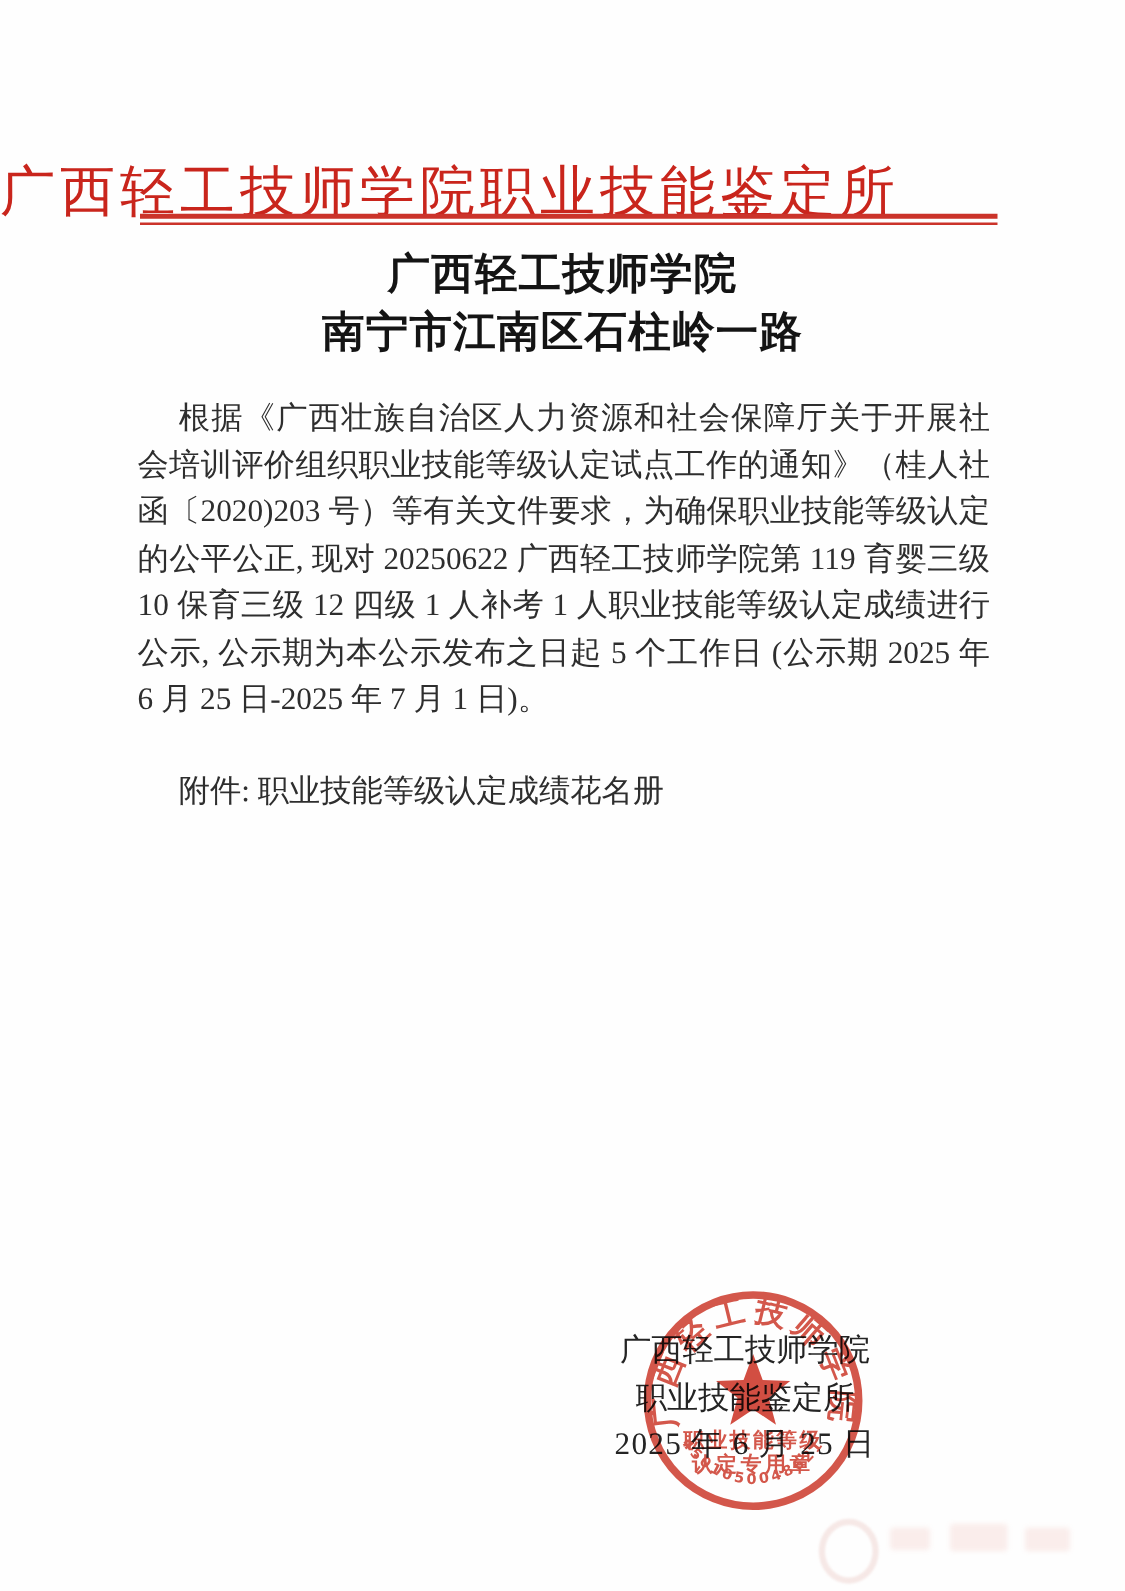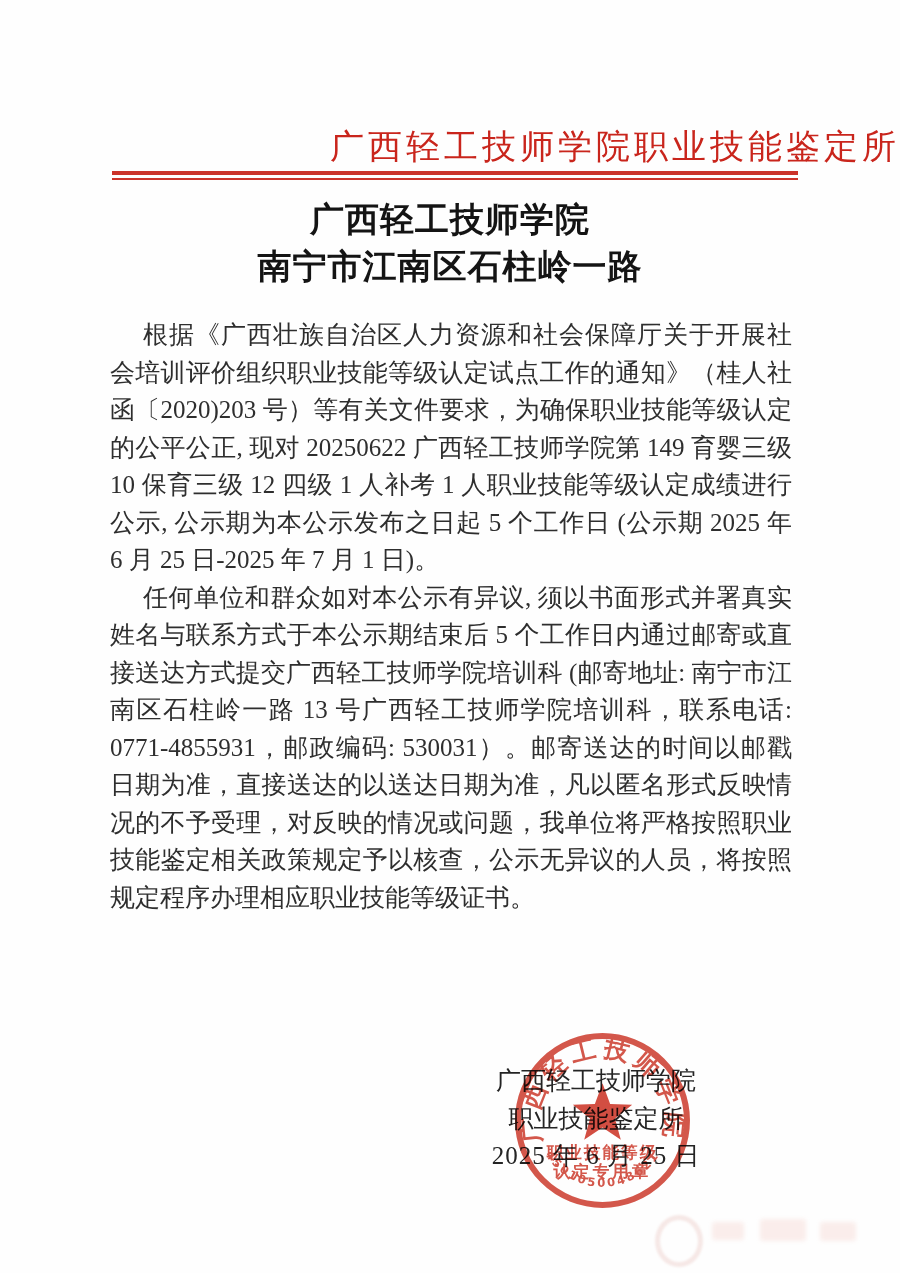--- a/index.html
+++ b/index.html
@@ -13,22 +13,22 @@
     height: 1273px;
     background: #fefefe;
     overflow: hidden;
     font-family: "Liberation Serif", "DejaVu Serif", serif;
   }
   .org-header {
     position: absolute;
     top: 124px;
     left: 0;
     width: 100%;
-    text-align: right;
-    font-size: 34px;
+    text-align: left;
+    font-size: 44px;
     letter-spacing: 4px;
     color: #c9251c;
     font-weight: 400;
     white-space: nowrap;
   }
   .rule-thick {
     position: absolute;
     top: 171px;
     left: 112px;
     width: 686px;
@@ -130,22 +130,22 @@
 
   <div class="rule-thick"></div>
   <div class="rule-thin"></div>
 
   <h1 class="doc-title">
     <span>广西轻工技师学院</span><br>
     <span>南宁市江南区石柱岭一路</span>
   </h1>
 
   <div class="body-text">
-    <p>根据《广西壮族自治区人力资源和社会保障厅关于开展社会培训评价组织职业技能等级认定试点工作的通知》（桂人社函〔2020)203 号）等有关文件要求，为确保职业技能等级认定的公平公正, 现对 20250622 广西轻工技师学院第 149 育婴三级 10 保育三级 12 四级 1 人补考 1 人职业技能等级认定成绩进行公示, 公示期为本公示发布之日起 5 个工作日 (公示期 2025 年 6 月 25 日-2025 年 7 月 1 日)。</p>
-    <p>任何单位和群众如对本公示有异议, 须以书面形式并署真实姓名与联系方式于本公示期结束后 5 个工作日内通过邮寄或直接送达方式提交广西轻工技师学院培训科 (邮寄地址: 南宁市江南区石柱岭一路 13 号广西轻工技师学院培训科，联系电话: 0771-4855931，邮政编码: 530031）。邮寄送达的时间以邮戳日期为准，直接送达的以送达日期为准，凡以匿名形式反映情况的不予受理，对反映的情况或问题，我单位将严格按照职业技能鉴定相关政策规定予以核查，公示无异议的人员，将按照规定程序办理相应职业技能等级证书。</p>
+    <p>根据《广西壮族自治区人力资源和社会保障厅关于开展社会培训评价组织职业技能等级认定试点工作的通知》（桂人社函〔2020)203 号）等有关文件要求，为确保职业技能等级认定的公平公正, 现对 20250622 广西轻工技师学院第 119 育婴三级 10 保育三级 12 四级 1 人补考 1 人职业技能等级认定成绩进行公示, 公示期为本公示发布之日起 5 个工作日 (公示期 2025 年 6 月 25 日-2025 年 7 月 1 日)。</p>
+    <p class="attachment">附件: 职业技能等级认定成绩花名册</p>
   </div>
 
   <div class="signature">
     <div>广西轻工技师学院</div>
     <div>职业技能鉴定所</div>
     <div class="sig-date">2025 年 6 月 25 日</div>
   </div>
 
   <svg class="seal" viewBox="0 0 180 180" xmlns="http://www.w3.org/2000/svg">
     <defs>

